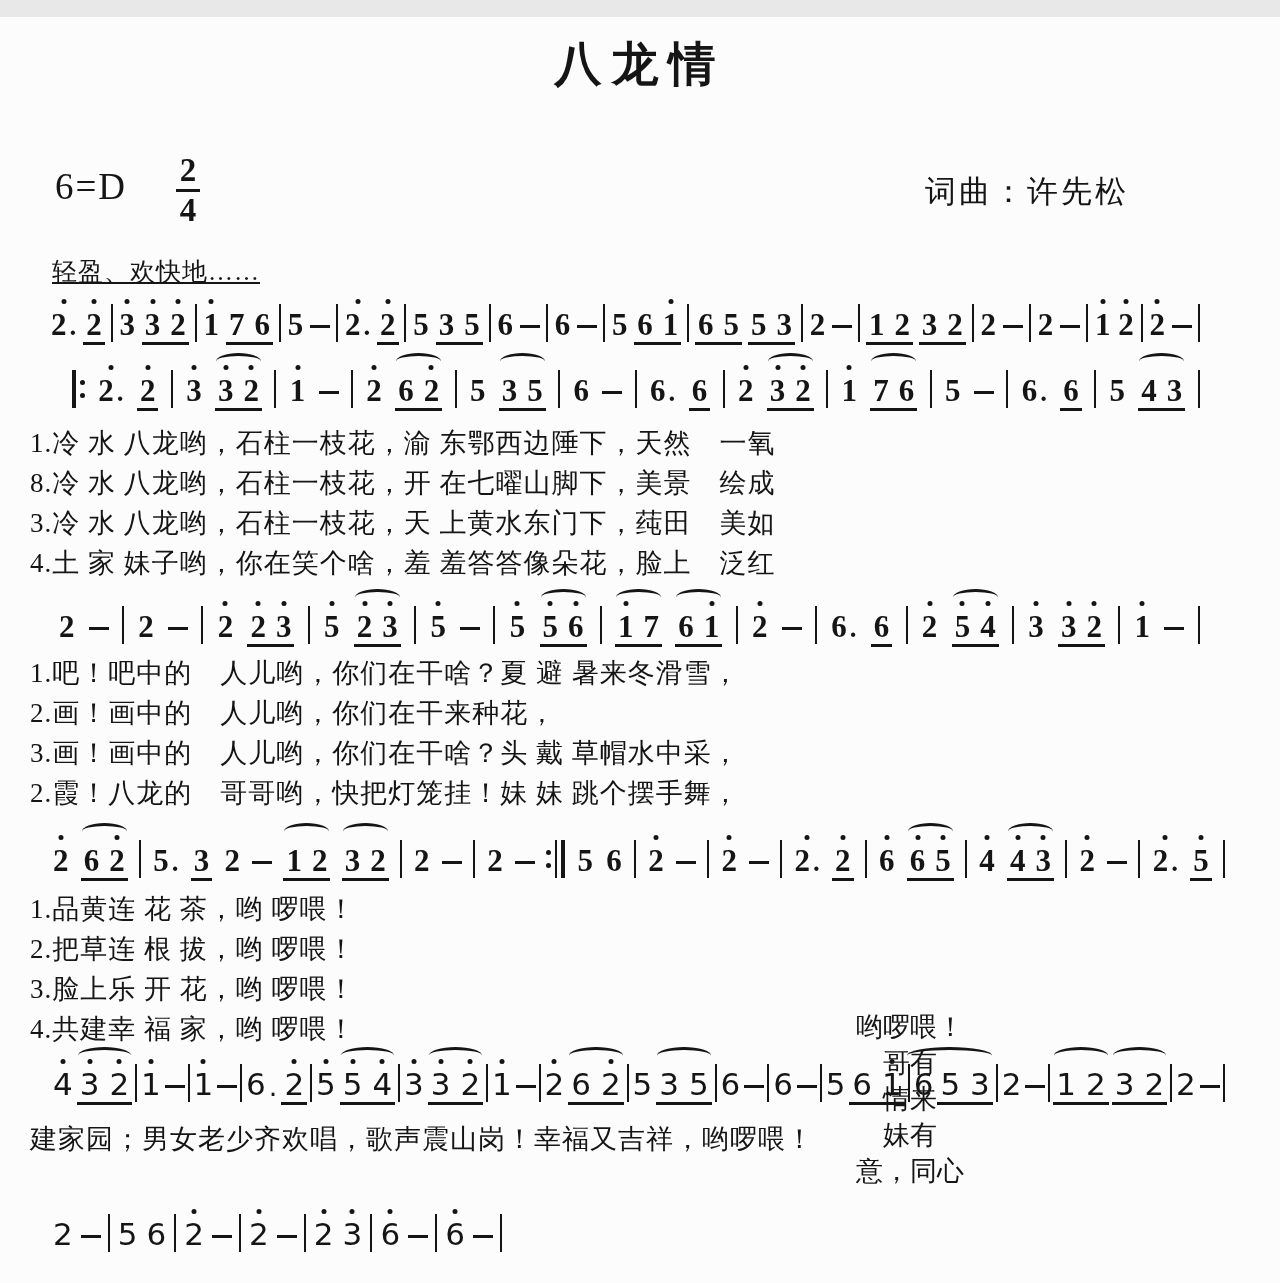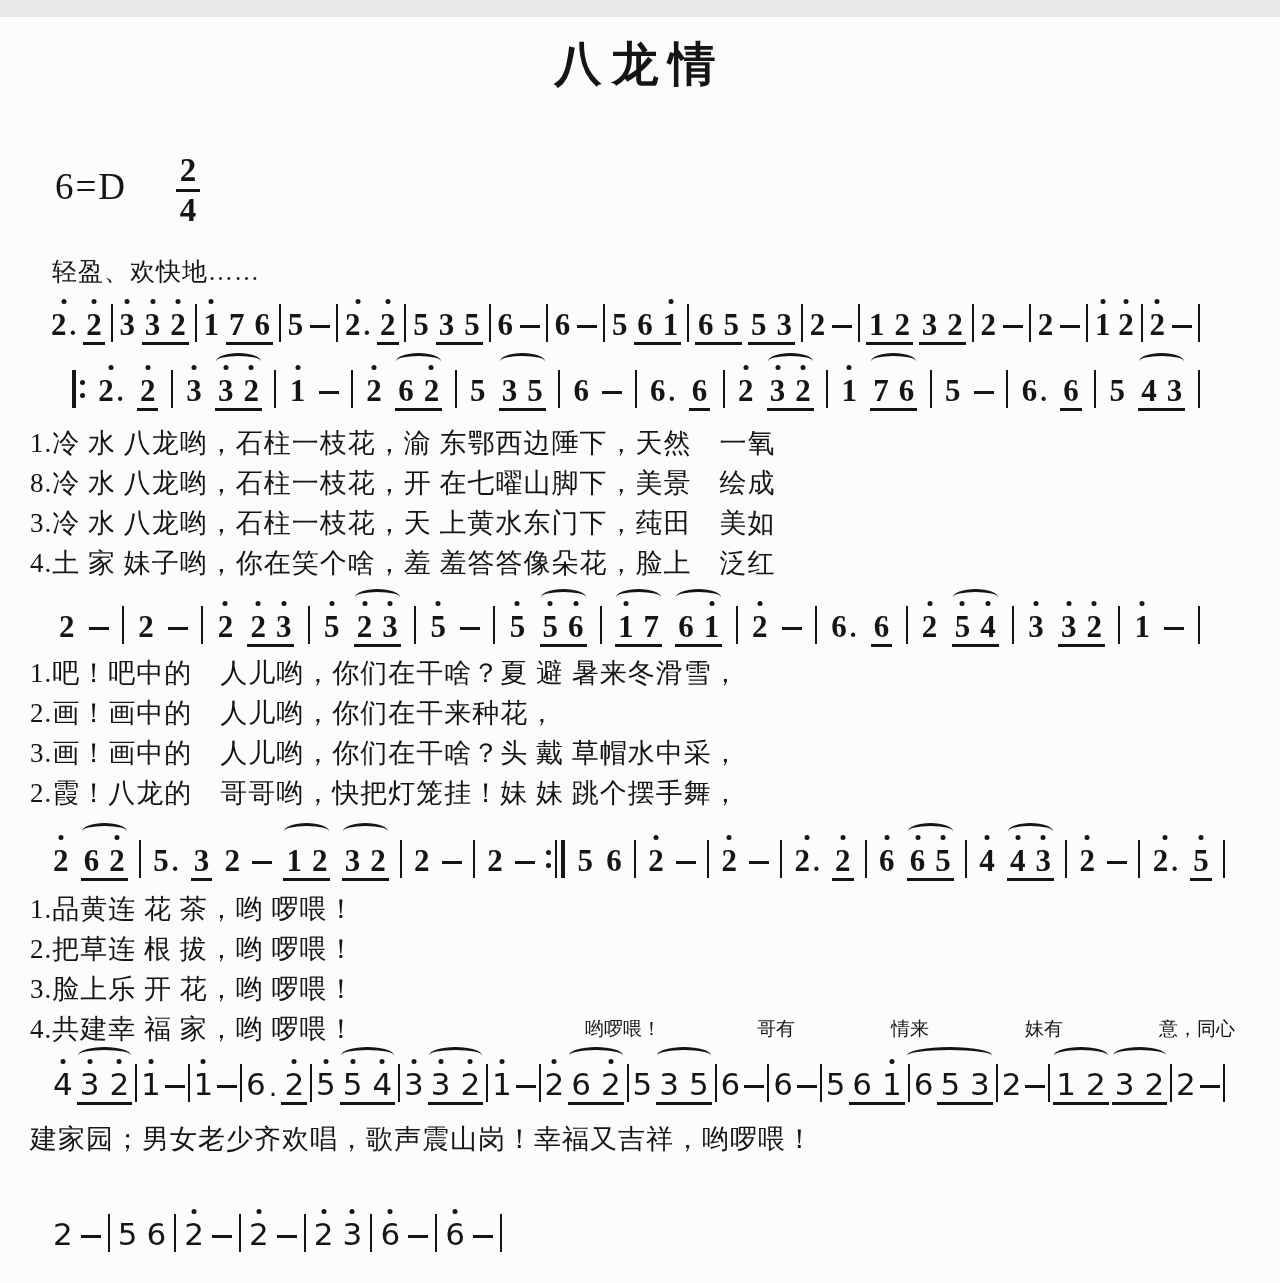--- a/index.html
+++ b/index.html
@@ -5,21 +5,21 @@
   html,body{margin:0;padding:0;background:#e8e8e8;}
   .sheet{position:relative;width:1280px;height:1283px;background:#fcfcfc;color:#151515;
          font-family:"Liberation Serif",serif;overflow:hidden;margin:17px auto;}
   .title{position:absolute;top:16px;left:0;width:100%;text-align:center;
          font-size:47px;font-weight:700;letter-spacing:10px;}
   .keysig{position:absolute;top:148px;left:55px;font-size:37px;letter-spacing:2px;}
   .timesig{position:absolute;top:136px;left:176px;display:flex;flex-direction:column;
            align-items:center;font-size:33px;font-weight:700;line-height:1.05;}
   .timesig .tbar{width:24px;height:3px;background:#151515;margin:1px 0;}
   .composer{position:absolute;top:154px;left:925px;font-size:31px;letter-spacing:3px;}
-  .tempo{position:absolute;top:238px;left:52px;font-size:25px;letter-spacing:1px;}
+  .tempo{position:absolute;top:238px;left:52px;font-size:25px;letter-spacing:1px;text-decoration:underline;}
 
   
   .mline{position:absolute;display:flex;justify-content:space-between;align-items:flex-end;
          font-weight:700;}
   .mline.alt{font-family:"DejaVu Sans",sans-serif;font-weight:400;}
   .n{position:relative;display:inline-flex;align-items:flex-end;padding:14px 1px 5px;line-height:1;}
   .n .dg{font-size:31px;line-height:1;}
   .n .ad{font-size:27px;line-height:1;margin-left:3px;}
   .n .hd{position:absolute;top:4px;left:50%;transform:translateX(-50%);
          width:5px;height:5px;border-radius:50%;background:#151515;}
@@ -34,35 +34,36 @@
   .dots{display:flex;flex-direction:column;gap:8px;margin-bottom:13px;}
   .dots i{display:block;width:5px;height:5px;border-radius:50%;background:#151515;}
   .rpt{display:flex;align-items:flex-end;gap:4px;}
   .dash{width:20px;height:3px;background:#151515;margin-bottom:17px;}
 
   
   .vblock{position:absolute;}
   .vrow{display:flex;align-items:center;
         font-size:27px;height:40px;letter-spacing:1px;white-space:pre;}
   .vrow span{display:inline-block;}
-  .tailrow{position:absolute;display:flex;justify-content:space-between;align-items:center;
-           font-size:19px;height:40px;white-space:pre;}
+  .tailrow{position:absolute;display:flex;align-items:center;
+           font-size:27px;height:40px;white-space:pre;flex-direction:column;}
   .clip{position:absolute;font-size:27px;letter-spacing:2px;white-space:pre;}
 </style>
 </head>
 <body>
 
 <div class="sheet">
   <div class="title">八龙情</div>
   <div class="keysig">6=D</div>
   <div class="timesig">
     <span>2</span>
     <span class="tbar"></span>
     <span>4</span>
   </div>
+  <div class="composer">词曲：许先松</div>
   <div class="tempo">轻盈、欢快地……</div>
 
   <div class="mline" style="top:278px;left:50px;right:80px;">
       <span class="n">
         <i class="hd"></i>
         <span class="dg">2</span>
         <span class="ad">.</span>
       </span>
       <span class="g">
         <span class="n">

